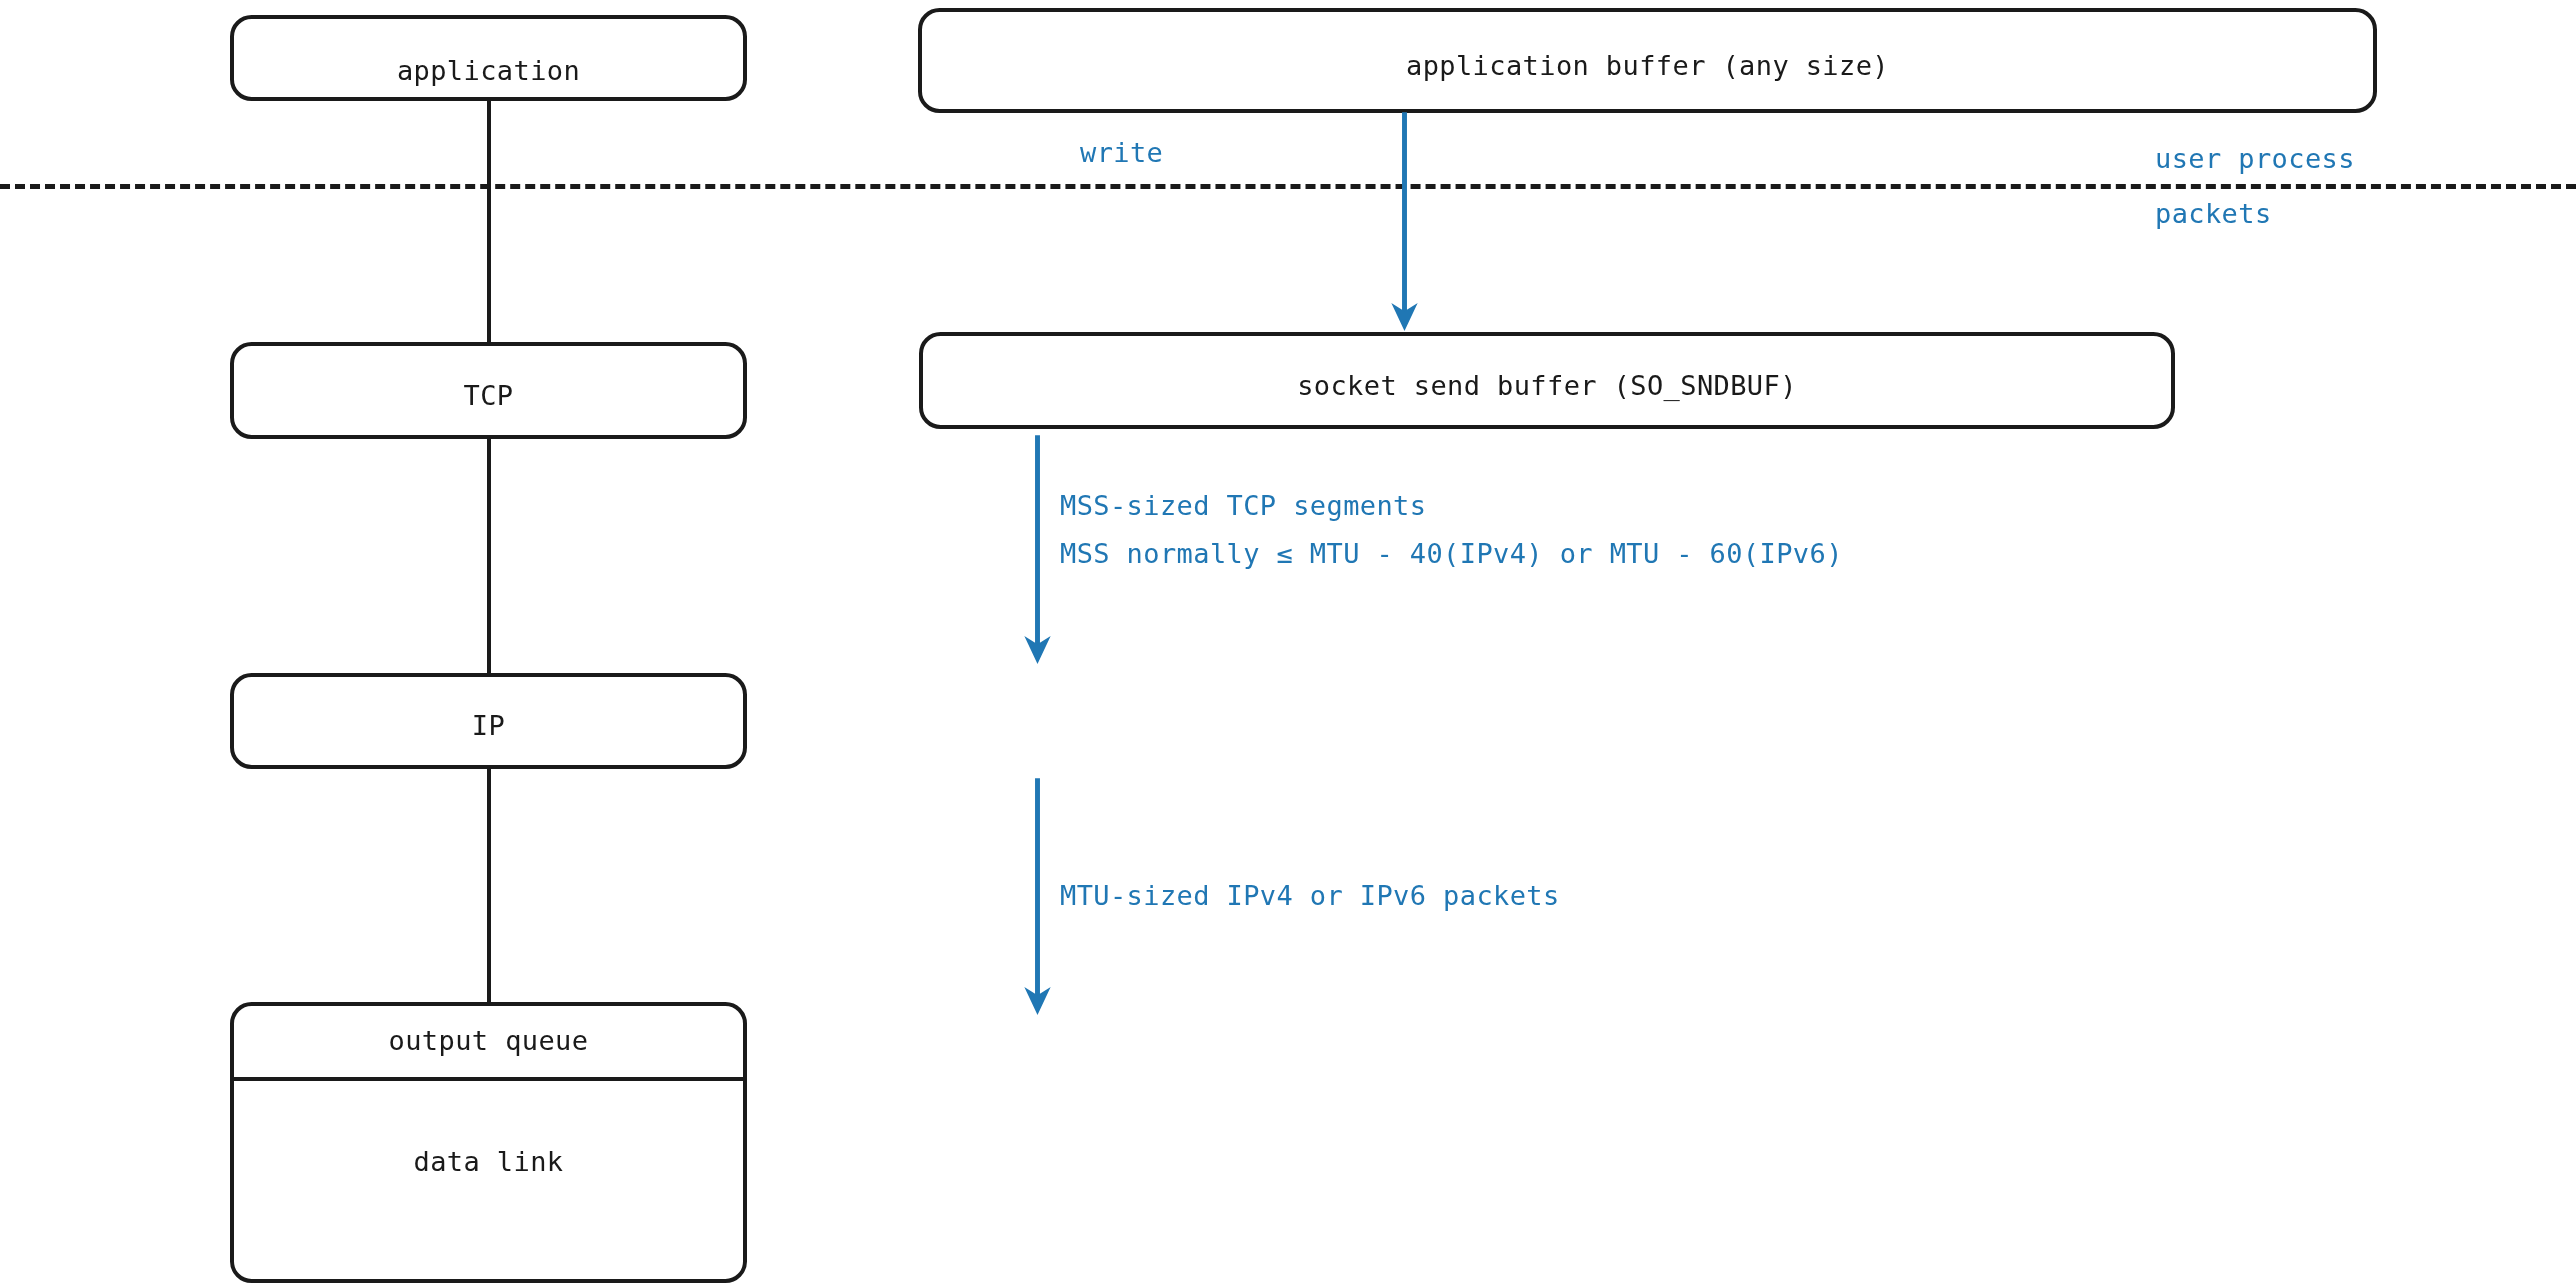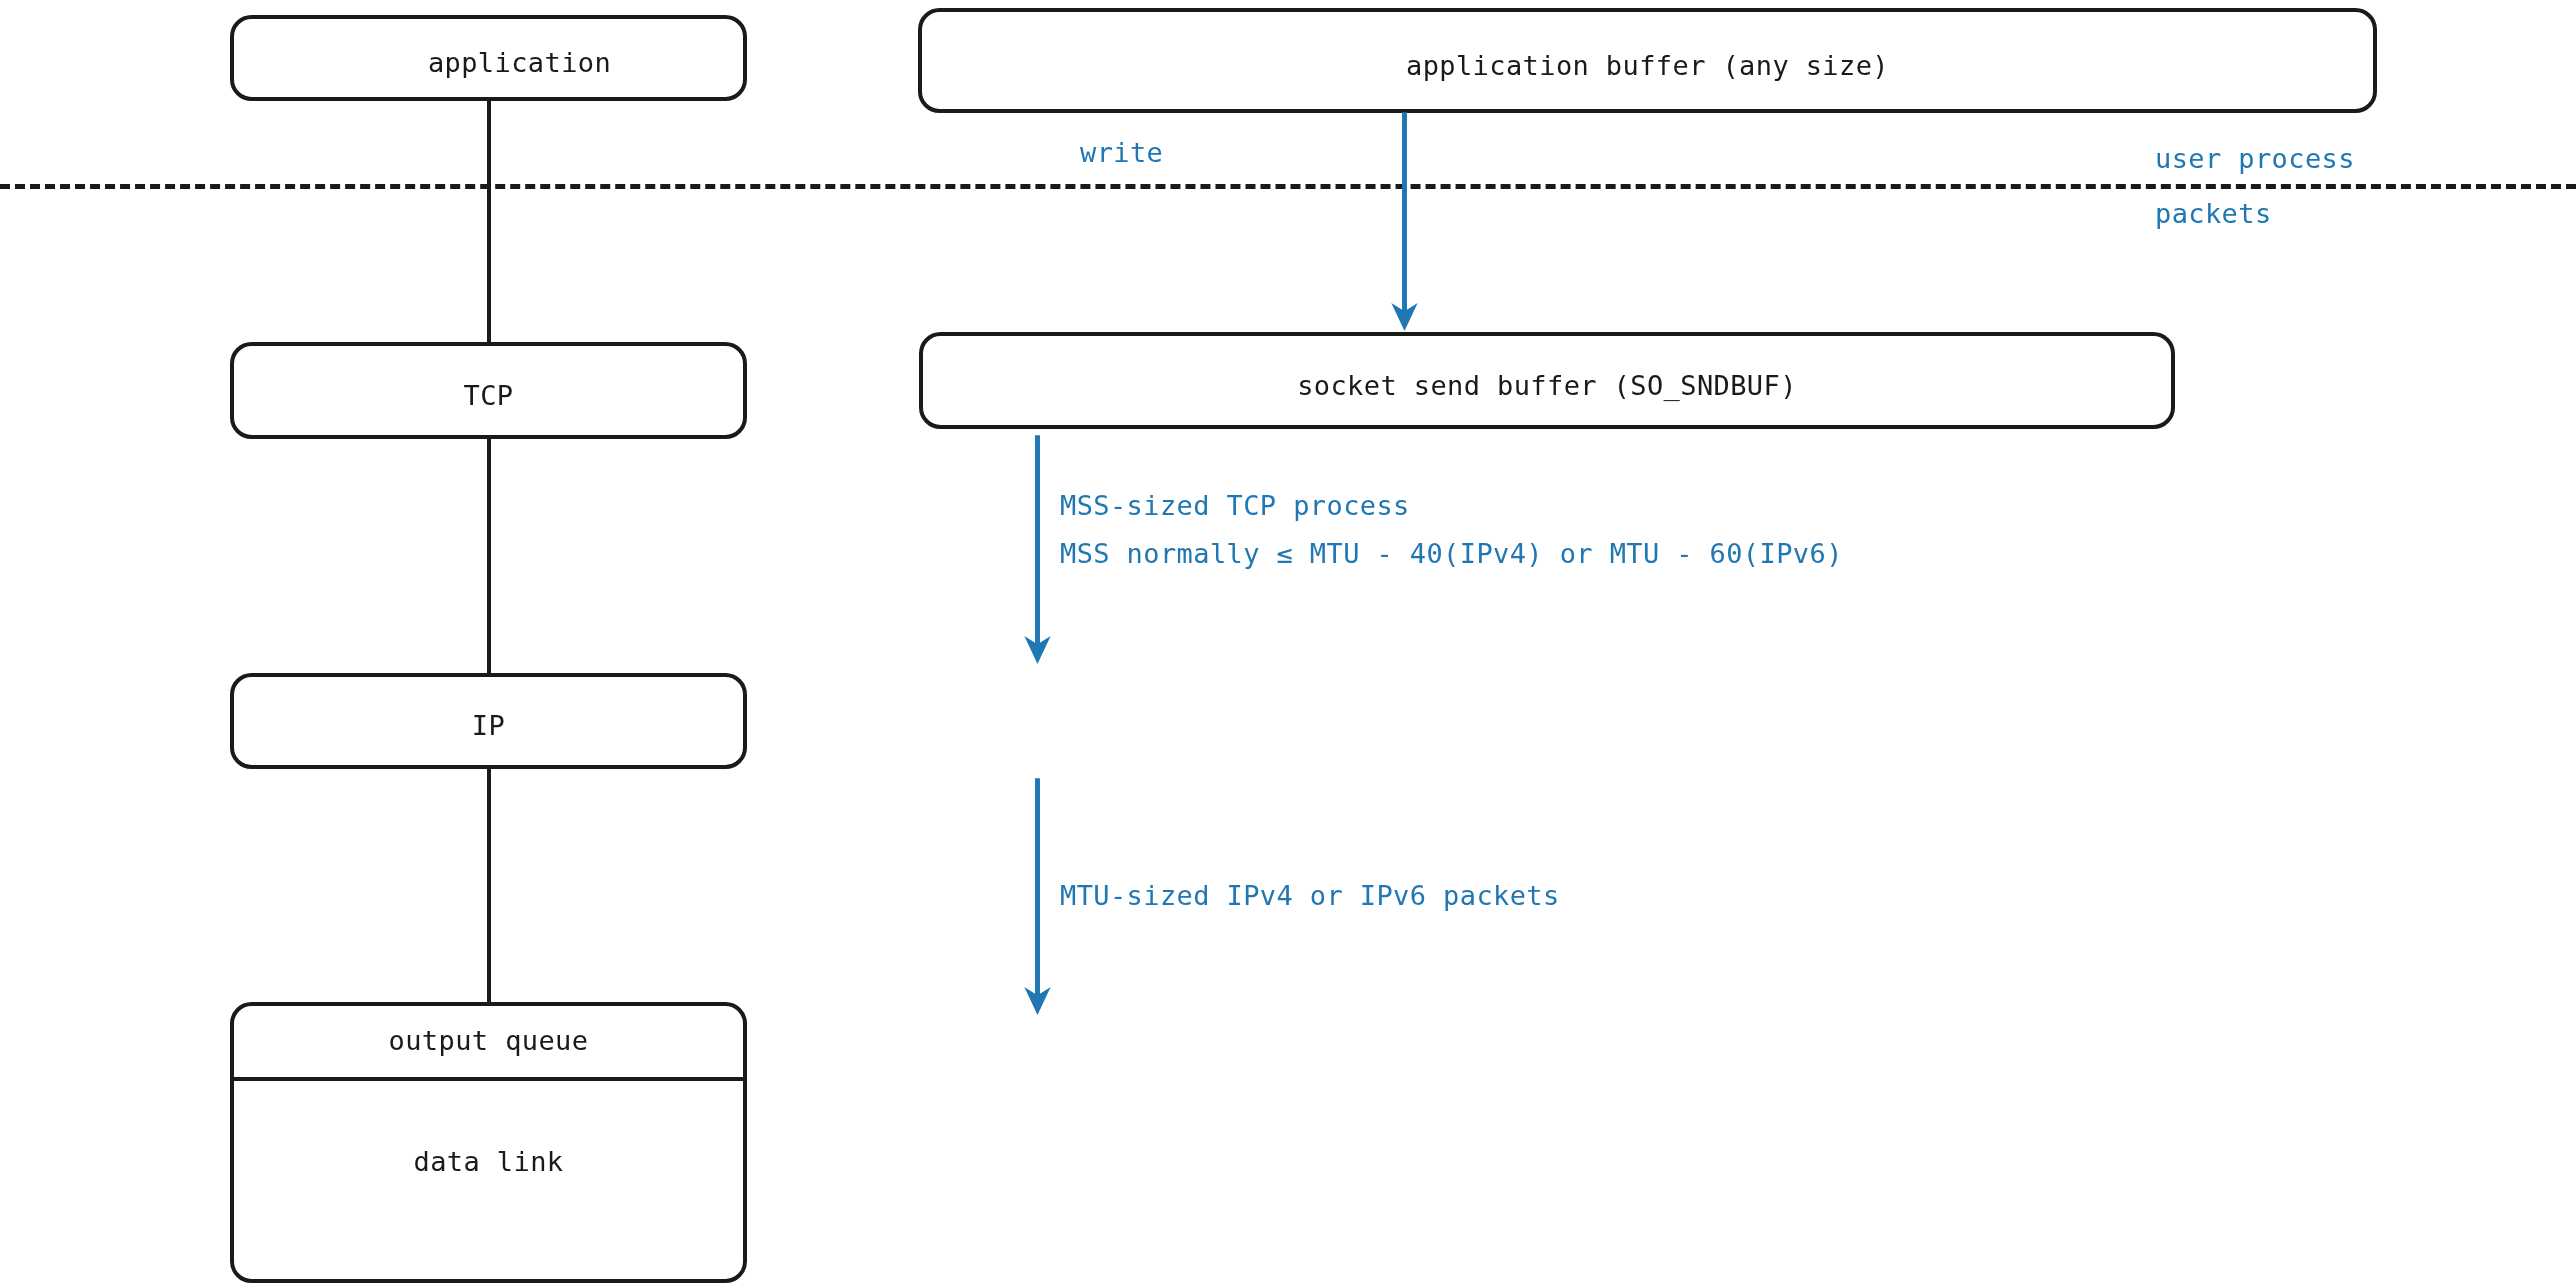--- a/index.html
+++ b/index.html
@@ -70,21 +70,21 @@
 
 <div id="canvas">
 
   <div class="connector" style="left:487px; top:98px; height:246px;"></div>
 
   <div class="connector" style="left:487px; top:437px; height:238px;"></div>
 
   <div class="connector" style="left:487px; top:766px; height:238px;"></div>
 
   <div class="box" style="left:230px; top:15px; width:517px; height:86px;">
-    <div class="box-label" style="top:28px;padding-left:31px;">application</div>
+    <div class="box-label" style="top:36px;">application</div>
   </div>
 
   <div class="box" style="left:230px; top:342px; width:517px; height:97px;">
     <div class="box-label" style="top:34px;">TCP</div>
   </div>
 
   <div class="box" style="left:230px; top:673px; width:517px; height:96px;">
     <div class="box-label" style="top:33px;">IP</div>
   </div>
 
@@ -113,21 +113,21 @@
     <path d="M 31 266 L 15 232 L 31 242 L 47 232 Z" fill="#2077b4"></path>
   </svg>
 
   <div class="blue-text right" style="left:1080px; top:137px; width:286px;">write</div>
 
   <svg class="arrow-svg" style="left:1012px; top:434px; width:51px; height:237px;" viewBox="0 0 62 285">
     <line x1="31" y1="0" x2="31" y2="258" stroke="#2077b4" stroke-width="6"></line>
     <path d="M 31 278 L 15 244 L 31 254 L 47 244 Z" fill="#2077b4"></path>
   </svg>
 
-  <div class="blue-text" style="left:1060px; top:490px;">MSS-sized TCP process</div>
+  <div class="blue-text" style="left:1060px; top:490px;">MSS-sized TCP segments</div>
 
   <div class="blue-text" style="left:1060px; top:538px;">MSS normally ≤ MTU - 40(IPv4) or MTU - 60(IPv6)</div>
 
   <svg class="arrow-svg" style="left:1012px; top:777px; width:51px; height:245px;" viewBox="0 0 62 295">
     <line x1="31" y1="0" x2="31" y2="268" stroke="#2077b4" stroke-width="6"></line>
     <path d="M 31 288 L 15 254 L 31 264 L 47 254 Z" fill="#2077b4"></path>
   </svg>
 
   <div class="blue-text" style="left:1060px; top:880px;">MTU-sized IPv4 or IPv6 packets</div>
 

